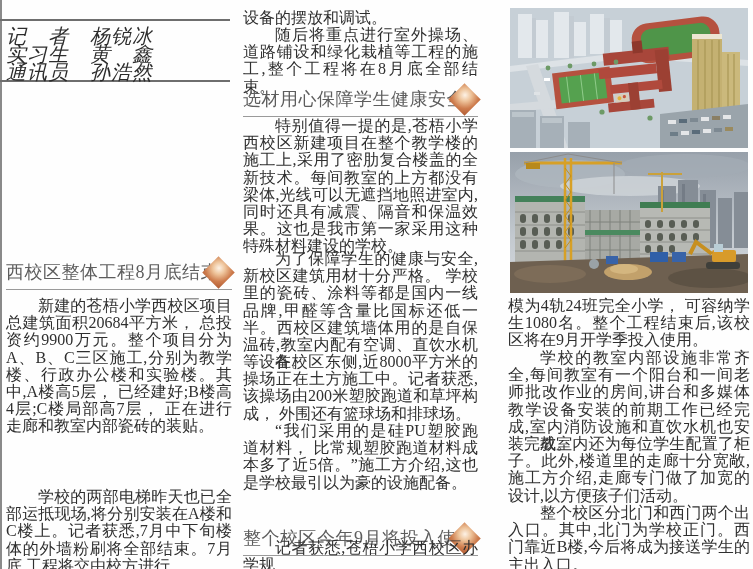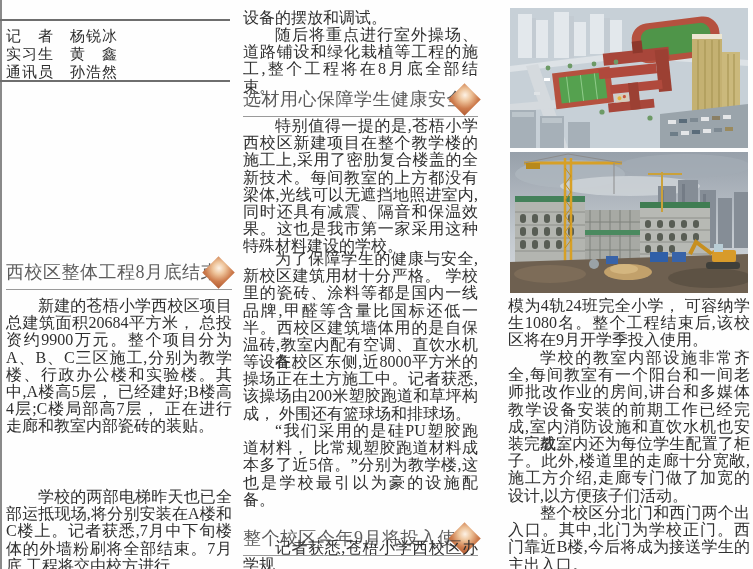--- a/index.html
+++ b/index.html
@@ -7,21 +7,21 @@
     position:relative;width:753px;height:569px;background:#fefefe;overflow:hidden;
     font-family:"Liberation Serif","DejaVu Serif",serif;color:#303030;
   }
   .vrule{position:absolute;left:0;top:0;width:2px;height:569px;background:#8a8a8a;}
   .hrule{position:absolute;left:0;width:230px;height:2px;background:#6e6e6e;}
   .col{position:absolute;top:0;}
   #col1{left:6px;width:226px;height:569px;}
   #col2{left:243px;width:235px;height:569px;}
   #col3{left:508px;width:242px;height:475px;}
   .block{position:absolute;left:0;width:100%;}
-  .byline{font-size:15px;line-height:18px;letter-spacing:1px;color:#2c2c2c;}
+  .byline{font-size:20px;line-height:18px;letter-spacing:1px;color:#2c2c2c;font-style:italic;}
   .byline div{margin:0;}
   .para{
     margin:0;font-size:16px;line-height:17.2px;text-align:justify;
     word-break:break-all;color:#2f2f2f;
   }
   .indent{text-indent:2em;}
   .section-heading{
     height:31px;border-bottom:1px solid #9a9a9a;position:relative;
   }
   .section-heading .htext{
@@ -68,21 +68,21 @@
     <p class="block para indent" style="top:26px;">随后将重点进行室外操场、道路铺设和绿化栽植等工程的施工,整个工程将在8月底全部结束。</p>
 
     <div class="block section-heading" style="top:85px;">
       <span class="htext">选材用心保障学生健康安全</span>
       <span class="diamond"></span>
     </div>
 
     <p class="block para indent" style="top:117px;">特别值得一提的是,苍梧小学西校区新建项目在整个教学楼的施工上,采用了密肋复合楼盖的全新技术。每间教室的上方都没有梁体,光线可以无遮挡地照进室内,同时还具有减震、隔音和保温效果。这也是我市第一家采用这种特殊材料建设的学校。</p>
     <p class="block para indent" style="top:250px;">为了保障学生的健康与安全,新校区建筑用材十分严格。 学校里的瓷砖、涂料等都是国内一线品牌,甲醛等含量比国标还低一半。西校区建筑墙体用的是自保温砖,教室内配有空调、直饮水机等设备。</p>
     <p class="block para indent" style="top:353px;">在校区东侧,近8000平方米的操场正在土方施工中。记者获悉,该操场由200米塑胶跑道和草坪构成， 外围还有篮球场和排球场。</p>
-    <p class="block para indent" style="top:422px;">“我们采用的是硅PU塑胶跑道材料， 比常规塑胶跑道材料成本多了近5倍。”分别为教学楼,这也是学校最引以为豪的设施配备。</p>
+    <p class="block para indent" style="top:422px;">“我们采用的是硅PU塑胶跑道材料， 比常规塑胶跑道材料成本多了近5倍。”施工方介绍,这也是学校最引以为豪的设施配备。</p>
 
     <div class="block section-heading" style="top:492px;">
       <span class="htext">整个校区今年9月将投入使用</span>
       <span class="diamond"></span>
     </div>
 
     <p class="block para indent" style="top:539px;">记者获悉,苍梧小学西校区办学规</p>
   </div>
 
   <div class="col" id="col3">

